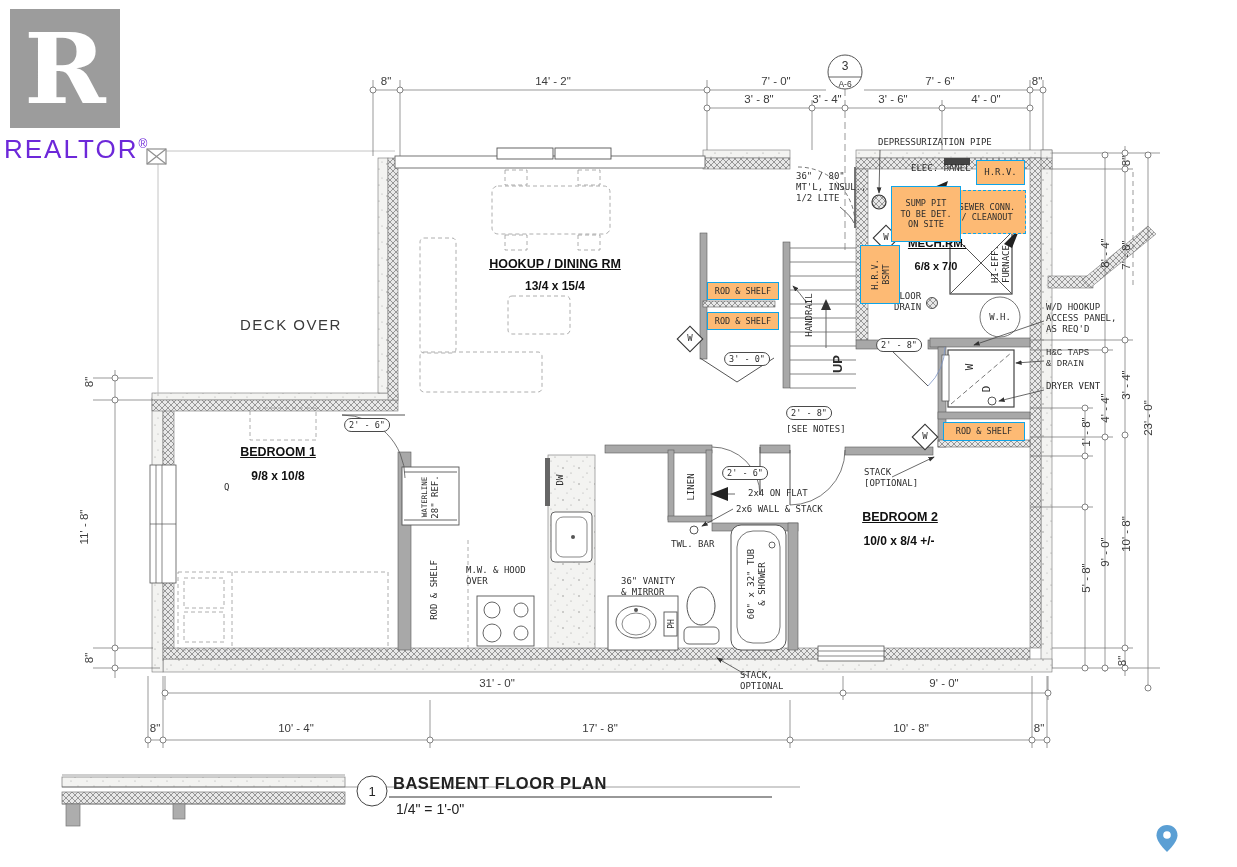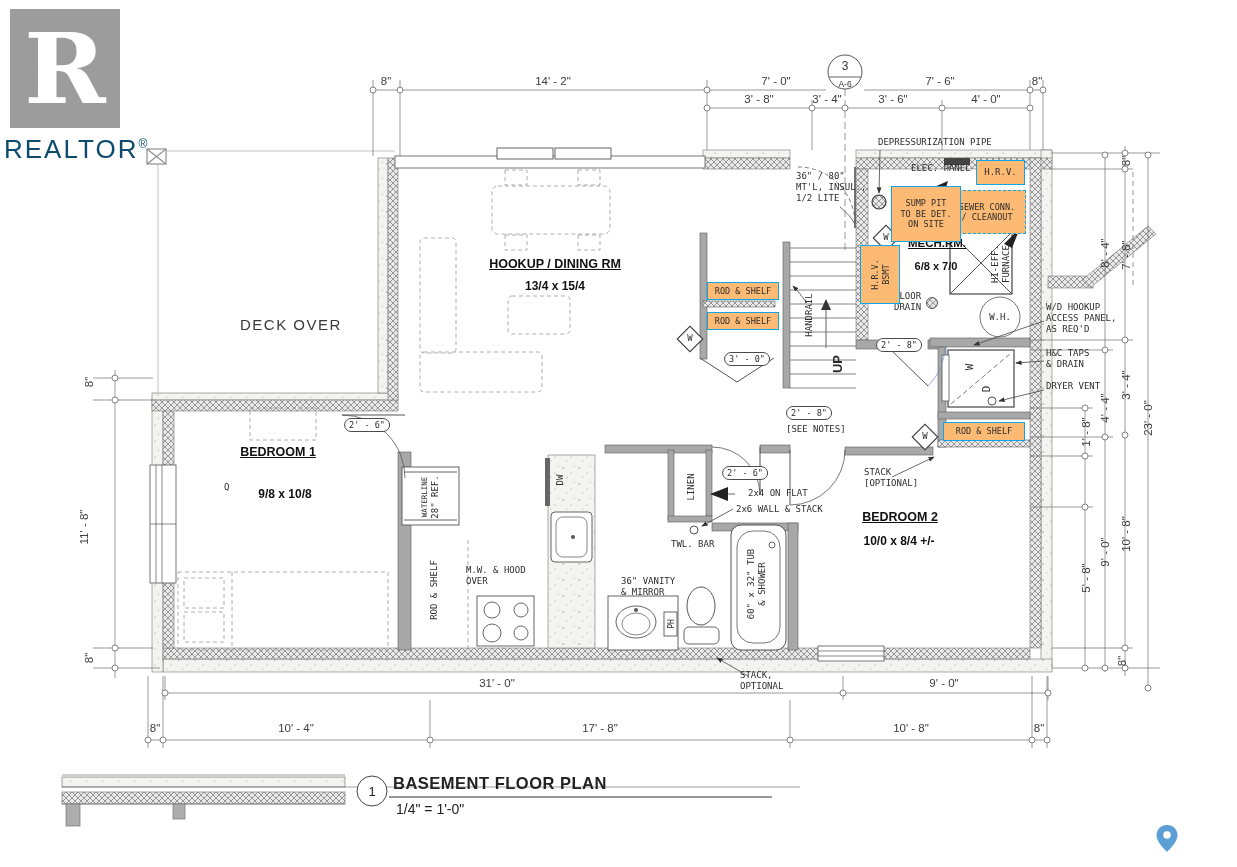--- a/index.html
+++ b/index.html
@@ -32,21 +32,21 @@
   .tag{position:absolute;border:1px solid #4a4a4a;border-radius:9px;background:#fff;
        font-family:"DejaVu Sans Mono",monospace;font-size:8.5px;color:#2d2d2d;padding:1px 4px;
        white-space:nowrap;transform:translate(-50%,-50%);}
   .deck{position:absolute;font-family:"Liberation Sans",sans-serif;font-size:15px;letter-spacing:1.5px;
        color:#3a3a3a;white-space:nowrap;}
   
   .logo-square{position:absolute;left:10px;top:9px;width:110px;height:119px;background:#9c9c9c;
        display:flex;align-items:center;justify-content:center;}
   .logo-r{font-family:"DejaVu Serif",serif;font-weight:bold;font-size:98px;color:#ffffff;line-height:1;}
   .logo-word{position:absolute;left:4px;top:134px;font-family:"Liberation Sans",sans-serif;
-       font-size:26px;letter-spacing:2px;color:#0c4a6e;}
+       font-size:26px;letter-spacing:2px;color:#6d28d9;}
   .logo-word sup{font-size:12px;}
   
   .tb-num{position:absolute;left:372px;top:791px;transform:translate(-50%,-50%);
        font-family:"Liberation Sans",sans-serif;font-size:13px;color:#222;}
   .tb-title{position:absolute;left:393px;top:774px;font-family:"Liberation Sans",sans-serif;
        font-weight:600;font-size:16.5px;letter-spacing:.5px;color:#222;white-space:nowrap;}
   .tb-scale{position:absolute;left:396px;top:801px;font-family:"Liberation Sans",sans-serif;
        font-size:14px;color:#222;white-space:nowrap;}
   .bub{position:absolute;font-family:"Liberation Sans",sans-serif;color:#333;transform:translateX(-50%);
        white-space:nowrap;}
@@ -410,34 +410,34 @@
 <div class="dim" style="left:944px;top:677px;">9' - 0"</div>
 <div class="dim" style="left:155px;top:722px;">8"</div>
 <div class="dim" style="left:296px;top:722px;">10' - 4"</div>
 <div class="dim" style="left:600px;top:722px;">17' - 8"</div>
 <div class="dim" style="left:911px;top:722px;">10' - 8"</div>
 <div class="dim" style="left:1039px;top:722px;">8"</div>
 
 <div class="room" style="left:555px;top:257px;">HOOKUP / DINING RM</div>
 <div class="rsize" style="left:555px;top:279px;">13/4 x 15/4</div>
 <div class="room" style="left:278px;top:445px;">BEDROOM 1</div>
-<div class="rsize" style="left:285px;top:469px;margin-top:18px;">9/8 x 10/8</div>
+<div class="rsize" style="left:278px;top:469px;">9/8 x 10/8</div>
 <div class="room" style="left:900px;top:510px;">BEDROOM 2</div>
 <div class="rsize" style="left:899px;top:534px;">10/0 x 8/4 +/-</div>
 <div class="room" style="left:937px;top:237px;font-size:11.5px;">MECH.RM.</div>
 <div class="rsize" style="left:936px;top:260px;font-size:11px;">6/8 x 7/0</div>
 <div class="deck" style="left:240px;top:316px;">DECK OVER</div>
 
 <div class="lbl" style="left:878px;top:137px;">DEPRESSURIZATION PIPE</div>
 <div class="lbl" style="left:911px;top:163px;">ELEC. PANEL</div>
 <div class="lbl" style="left:796px;top:171px;"><span>36" / 80"</span><br><span>MT'L, INSUL.,</span><br><span>1/2 LITE</span></div>
 <div class="lbl" style="left:894px;top:291px;"><span>FLOOR</span><br><span>DRAIN</span></div>
 <div class="lbl c" style="left:1000px;top:312px;">W.H.</div>
 <div class="lbl" style="left:1046px;top:302px;"><span>W/D HOOKUP</span><br><span>ACCESS PANEL,</span><br><span>AS REQ'D</span></div>
-<div class="lbl" style="left:1046px;top:348px;"><span>H&amp;C TAPS</span><br><span>&amp; DRAIN</span></div>
+<div class="lbl" style="left:1046px;top:348px;font-family:Liberation Mono, monospace;"><span>H&amp;C TAPS</span><br><span>&amp; DRAIN</span></div>
 <div class="lbl" style="left:1046px;top:381px;">DRYER VENT</div>
 <div class="lbl" style="left:466px;top:565px;"><span>M.W. &amp; HOOD</span><br><span>OVER</span></div>
 <div class="lbl" style="left:621px;top:576px;"><span>36" VANITY</span><br><span>&amp; MIRROR</span></div>
 <div class="lbl" style="left:671px;top:539px;">TWL. BAR</div>
 <div class="lbl" style="left:736px;top:488px;margin-left:12px;">2x4 ON FLAT</div>
 <div class="lbl" style="left:736px;top:504px;">2x6 WALL &amp; STACK</div>
 <div class="lbl" style="left:786px;top:424px;">[SEE NOTES]</div>
 <div class="lbl" style="left:864px;top:467px;"><span>STACK</span><br><span>[OPTIONAL]</span></div>
 <div class="lbl" style="left:740px;top:670px;"><span>STACK,</span><br><span>OPTIONAL</span></div>
 <div class="lbl" style="left:224px;top:482px;">Q</div>

